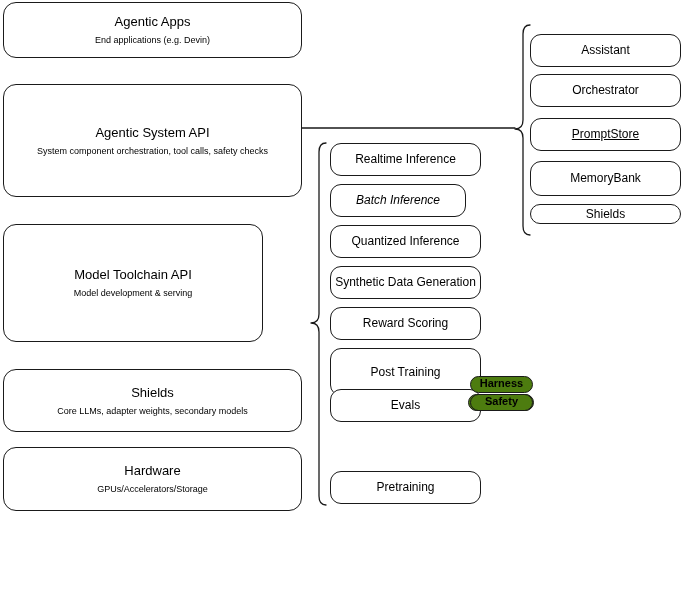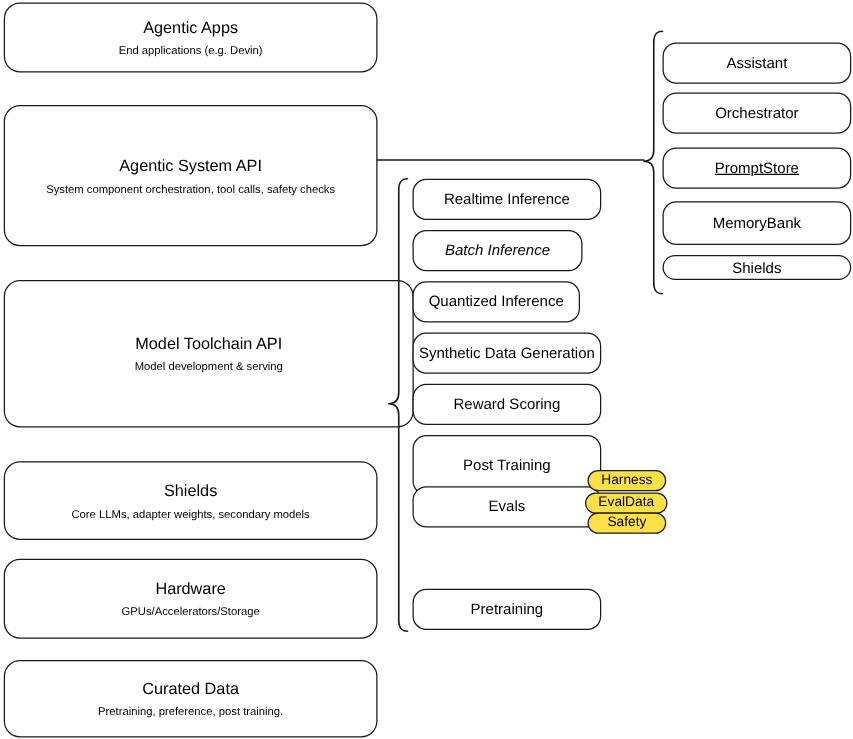--- a/index.html
+++ b/index.html
@@ -45,28 +45,28 @@
   }
   .cap {
     border-radius: 11px;
     font-size: 12px;
     line-height: 15px;
   }
   .pill {
     position: absolute;
     box-sizing: border-box;
     border: 1px solid #1a1a1a;
-    background: #fde047;
+    background: #4d7c0f;
     border-radius: 999px;
     display: flex;
-    align-items: center;
     justify-content: center;
     font-size: 11px;
     line-height: 13px;
     z-index: 5;
+    font-weight: bold;
   }
   .brace, .connector {
     position: absolute;
     overflow: visible;
   }
   .brace svg, .connector svg {
     display: block;
     overflow: visible;
   }
   .brace path, .connector path, .connector line {
@@ -85,39 +85,35 @@
   <div class="node layer" style="left:3px; top:2px; width:299px; height:56px;">
     <div class="title">Agentic Apps</div>
     <div class="subtitle">End applications (e.g. Devin)</div>
   </div>
 
   <div class="node layer" style="left:3px; top:84px; width:299px; height:113px;">
     <div class="title">Agentic System API</div>
     <div class="subtitle">System component orchestration, tool calls, safety checks</div>
   </div>
 
-  <div class="node layer" style="left:3px; top:224px; width:328px; height:118px;">
+  <div class="node layer" style="left:3px; top:224px; width:260px; height:118px;">
     <div class="title">Model Toolchain API</div>
     <div class="subtitle">Model development &amp; serving</div>
   </div>
 
   <div class="node layer" style="left:3px; top:369px; width:299px; height:63px;">
     <div class="title">Shields</div>
     <div class="subtitle">Core LLMs, adapter weights, secondary models</div>
   </div>
 
   <div class="node layer" style="left:3px; top:447px; width:299px; height:64px;">
     <div class="title">Hardware</div>
     <div class="subtitle">GPUs/Accelerators/Storage</div>
   </div>
 
-  <div class="node layer" style="left:3px; top:528px; width:299px; height:62px;">
-    <div class="title">Curated Data</div>
-    <div class="subtitle">Pretraining, preference, post training.</div>
-  </div>
 
   <div class="connector" style="left:302px; top:120px; width:215px; height:18px;">
     <svg width="215" height="18" viewBox="0 0 215 18">
       <path d="M0,8 L213,8"></path>
     </svg>
   </div>
 
   <div class="brace" style="left:306px; top:138px; width:26px; height:382px;">
     <svg width="26" height="382" viewBox="0 0 26 382">
       <path d="M20,5
@@ -141,21 +137,21 @@
                C14,211 15,215 21,215"></path>
     </svg>
   </div>
 
   <div class="node cap" style="left:330px; top:143px; width:151px; height:33px;">
     <span>Realtime Inference</span>
   </div>
   <div class="node cap" style="left:330px; top:184px; width:136px; height:33px;font-style:italic;">
     <span>Batch Inference</span>
   </div>
-  <div class="node cap" style="left:330px; top:225px; width:134px; height:33px;">
+  <div class="node cap" style="left:330px; top:225px; width:151px; height:33px;">
     <span>Quantized Inference</span>
   </div>
   <div class="node cap" style="left:330px; top:266px; width:151px; height:33px;">
     <span>Synthetic Data Generation</span>
   </div>
   <div class="node cap" style="left:330px; top:307px; width:151px; height:33px;">
     <span>Reward Scoring</span>
   </div>
   <div class="node cap" style="left:330px; top:348px; width:151px; height:48px;">
     <span>Post Training</span>
@@ -166,21 +162,21 @@
   <div class="node cap" style="left:330px; top:471px; width:151px; height:33px;">
     <span>Pretraining</span>
   </div>
 
   <div class="pill" style="left:470px; top:376px; width:63px; height:17px;">
     <span>Harness</span>
   </div>
   <div class="pill" style="left:468px; top:394px; width:66px; height:17px;">
     <span>EvalData</span>
   </div>
-  <div class="pill" style="left:470px; top:410px; width:63px; height:17px;">
+  <div class="pill" style="left:470px; top:394px; width:63px; height:17px;">
     <span>Safety</span>
   </div>
 
   <div class="node cap" style="left:530px; top:34px; width:151px; height:33px;">
     <span>Assistant</span>
   </div>
   <div class="node cap" style="left:530px; top:74px; width:151px; height:33px;">
     <span>Orchestrator</span>
   </div>
   <div class="node cap" style="left:530px; top:118px; width:151px; height:33px;text-decoration:underline;">

